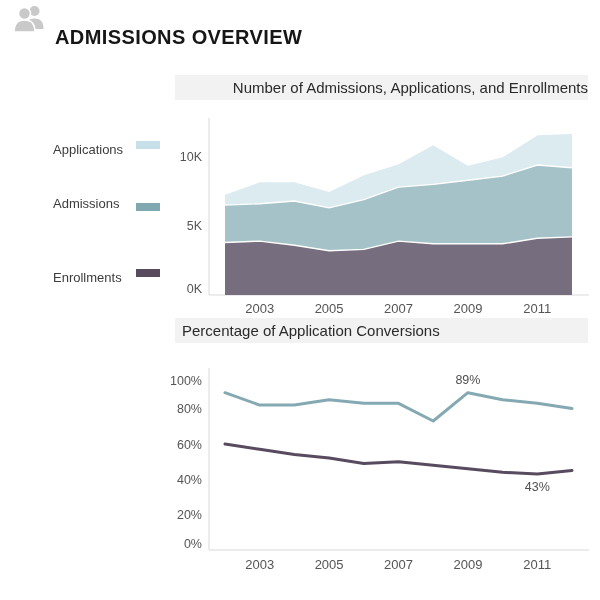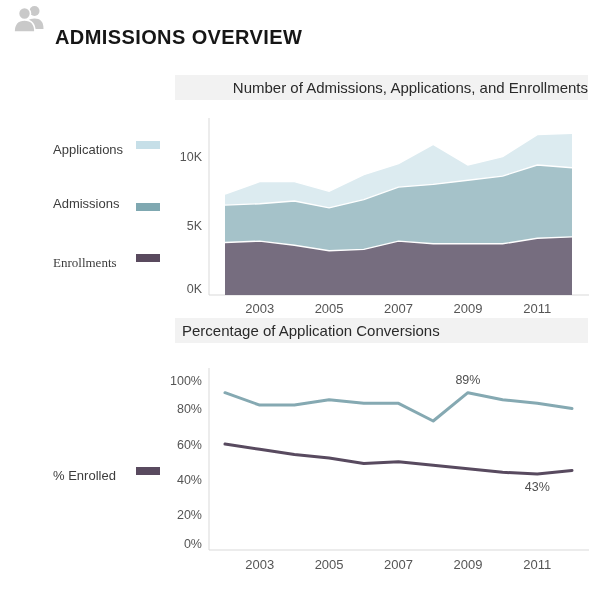--- a/index.html
+++ b/index.html
@@ -10,21 +10,21 @@
   .page-title{position:absolute;left:55px;top:26px;font-size:20px;font-weight:bold;
               color:#161616;letter-spacing:.4px;white-space:nowrap;}
   .tband{position:absolute;left:175px;width:413px;height:25px;line-height:25px;
          padding-left:7px;box-sizing:border-box;font-size:15px;color:#2a2a2a;
          white-space:nowrap;}
   .tband.b1{top:75px;text-align:right;}
   .tband.b2{top:318px;}
   .legend-item{position:absolute;left:53px;height:17px;display:flex;align-items:center;}
   .legend-label{display:inline-block;width:83px;font-size:13px;color:#3c3c3c;white-space:nowrap;margin-top:10px;}
   .swatch{display:inline-block;width:24px;height:8px;}
-  .li-1{top:136px;}.li-2{top:194px;align-items:flex-end;}.li-3{top:249px;font-family:Liberation Serif, serif;}
+  .li-1{top:136px;}.li-2{top:194px;align-items:flex-end;}.li-3{top:264px;}
   .li-4{top:404px;}.li-5{top:462px;}
   .bottom-divider{position:absolute;left:25px;top:584px;width:570px;height:1px;background:#ececec;}
   svg.charts{position:absolute;left:0;top:0;pointer-events:none;}
   svg.charts text{font-family:"Liberation Sans",sans-serif;}
 </style>
 </head>
 <body>
 
 <div class="page">
 
@@ -56,24 +56,20 @@
   </div>
   <div class="legend-item li-3">
     <span class="legend-label">Enrollments</span>
     <span class="swatch" style="background: rgb(89, 74, 94);"></span>
   </div>
 
   <div class="tband b2" style="background: rgb(242, 242, 242);">
     <span>Percentage of Application Conversions</span>
   </div>
 
-  <div class="legend-item li-5">
-    <span class="legend-label">% Enrolled</span>
-    <span class="swatch" style="background: rgb(89, 74, 95);"></span>
-  </div>
 
   <svg class="charts" id="charts-svg" width="600" height="600" viewBox="0 0 600 600">
       <line x1="209" y1="118" x2="209" y2="295" stroke="#d9d9d9" stroke-width="1"></line>
       <line x1="209" y1="295" x2="589" y2="295" stroke="#d9d9d9" stroke-width="1"></line>
       <polygon points="225,295 225,194.1 259.7,181.6 294.4,181.6 329.1,191.3 363.8,174.7 398.5,163.6 433.20000000000005,144.3 467.90000000000003,165.0 502.6,156.7 537.3,134.6 572,133.2 572,295" fill="#dcebf0" pointer-events="auto"></polygon>
       <polyline points="225,194.1 259.7,181.6 294.4,181.6 329.1,191.3 363.8,174.7 398.5,163.6 433.20000000000005,144.3 467.90000000000003,165.0 502.6,156.7 537.3,134.6 572,133.2" fill="none" stroke="#ffffff" stroke-width="1.4"></polyline>
       <polygon points="225,295 225,205.1 259.7,203.7 294.4,201.0 329.1,207.9 363.8,199.6 398.5,187.1 433.20000000000005,184.4 467.90000000000003,180.2 502.6,176.1 537.3,165.0 572,167.8 572,295" fill="#a5c2c9" pointer-events="auto"></polygon>
       <polyline points="225,205.1 259.7,203.7 294.4,201.0 329.1,207.9 363.8,199.6 398.5,187.1 433.20000000000005,184.4 467.90000000000003,180.2 502.6,176.1 537.3,165.0 572,167.8" fill="none" stroke="#ffffff" stroke-width="1.4"></polyline>
       <polygon points="225,295 225,242.5 259.7,241.1 294.4,245.2 329.1,250.8 363.8,249.4 398.5,241.1 433.20000000000005,243.8 467.90000000000003,243.8 502.6,243.8 537.3,238.3 572,236.9 572,295" fill="#766d7f" pointer-events="auto"></polygon>
       <polyline points="225,242.5 259.7,241.1 294.4,245.2 329.1,250.8 363.8,249.4 398.5,241.1 433.20000000000005,243.8 467.90000000000003,243.8 502.6,243.8 537.3,238.3 572,236.9" fill="none" stroke="#ffffff" stroke-width="1.4"></polyline>

